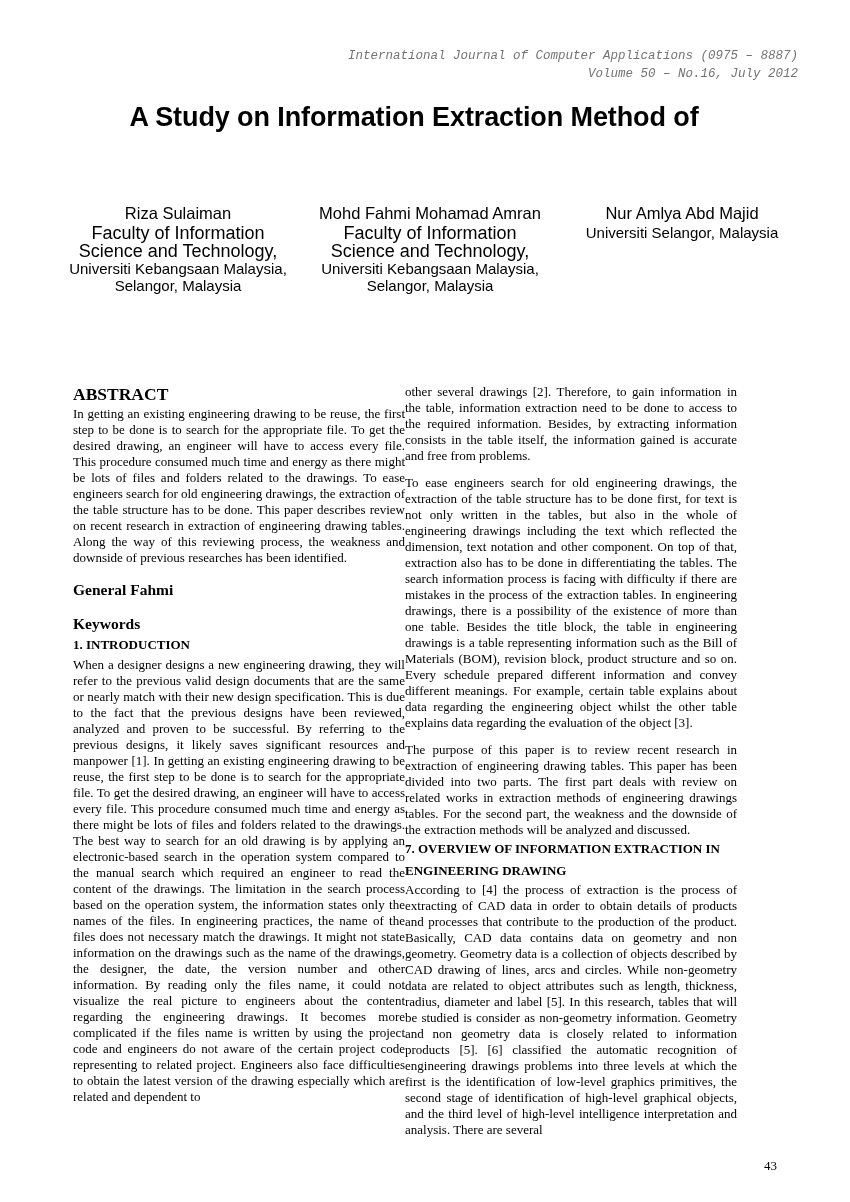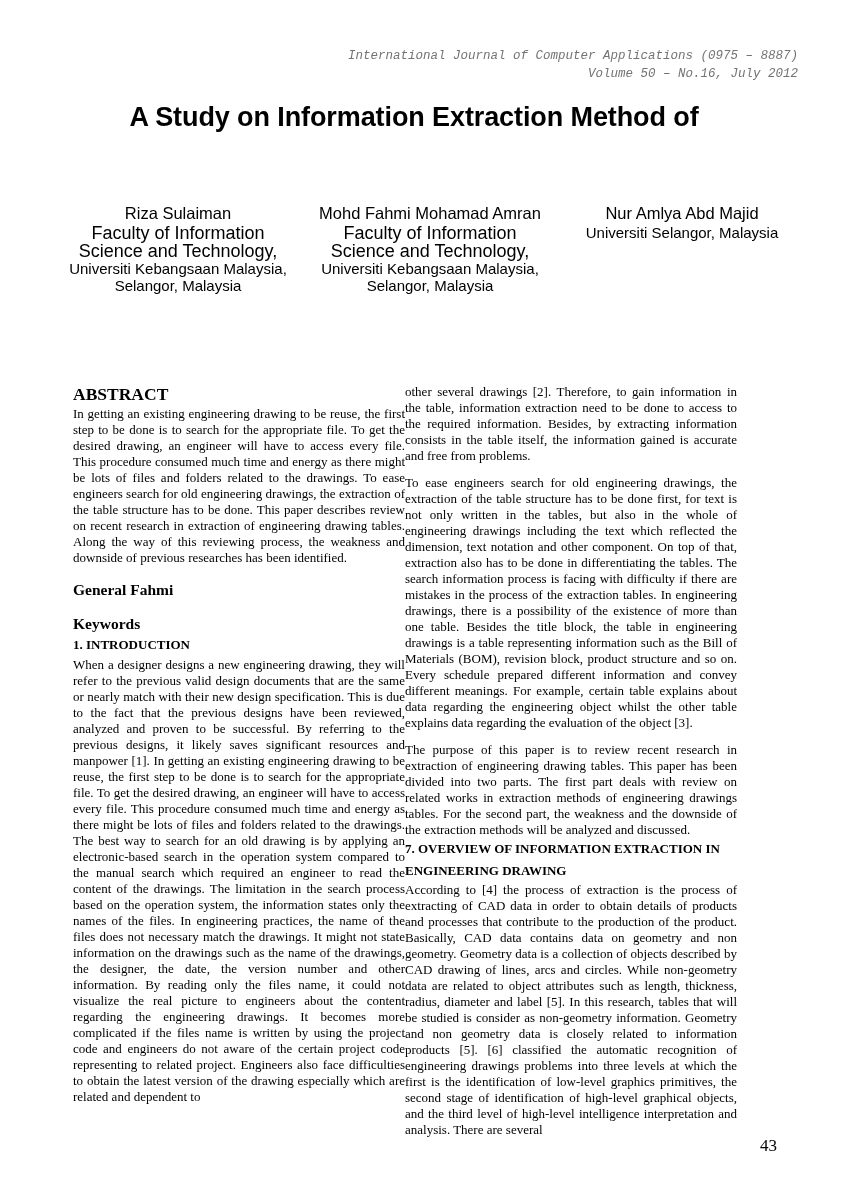--- a/index.html
+++ b/index.html
@@ -119,24 +119,24 @@
   }
   p.para + p.para {
     margin-top: 11px;
   }
   .after-head { margin-top: 1px; }
   .sec2-gap { margin-top: 14px; }
 
   
   .page-number {
     position: absolute;
-    bottom: 48px;
+    bottom: 28px;
     right: 73px;
     font-family: "Liberation Serif", serif;
-    font-size: 17px;
+    font-size: 13px;
     line-height: 16px;
   }
 </style>
 </head>
 <body>
 
 <div class="page">
 
   <div class="running-head">
     <div>International Journal of Computer Applications (0975 – 8887)</div>

